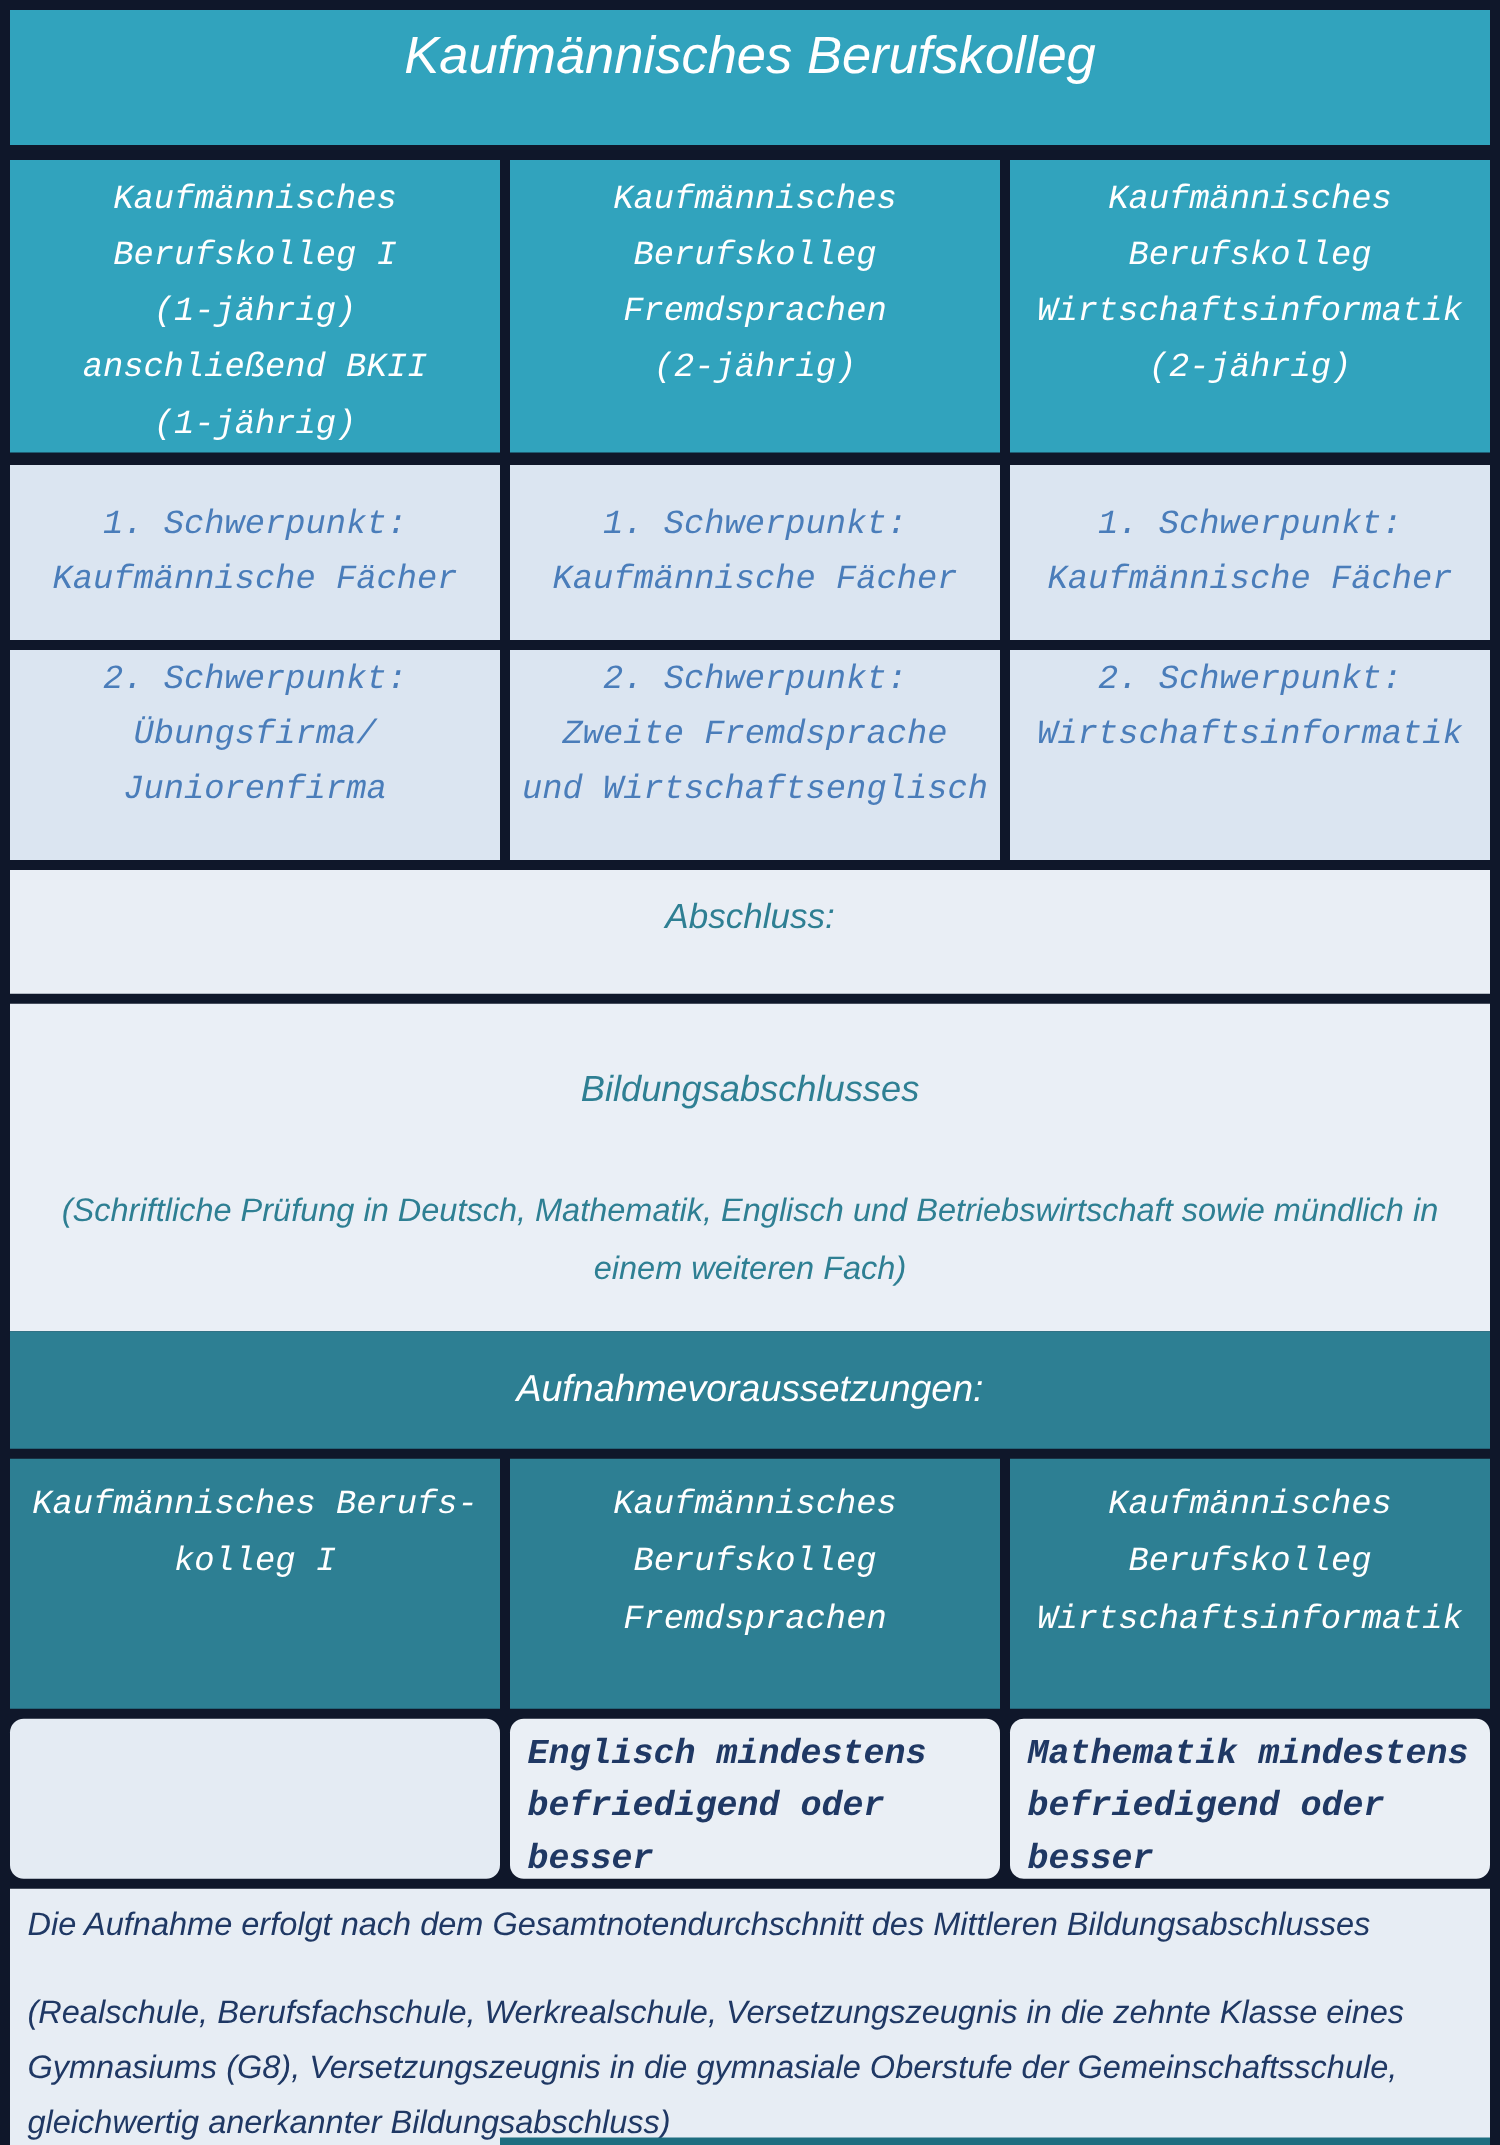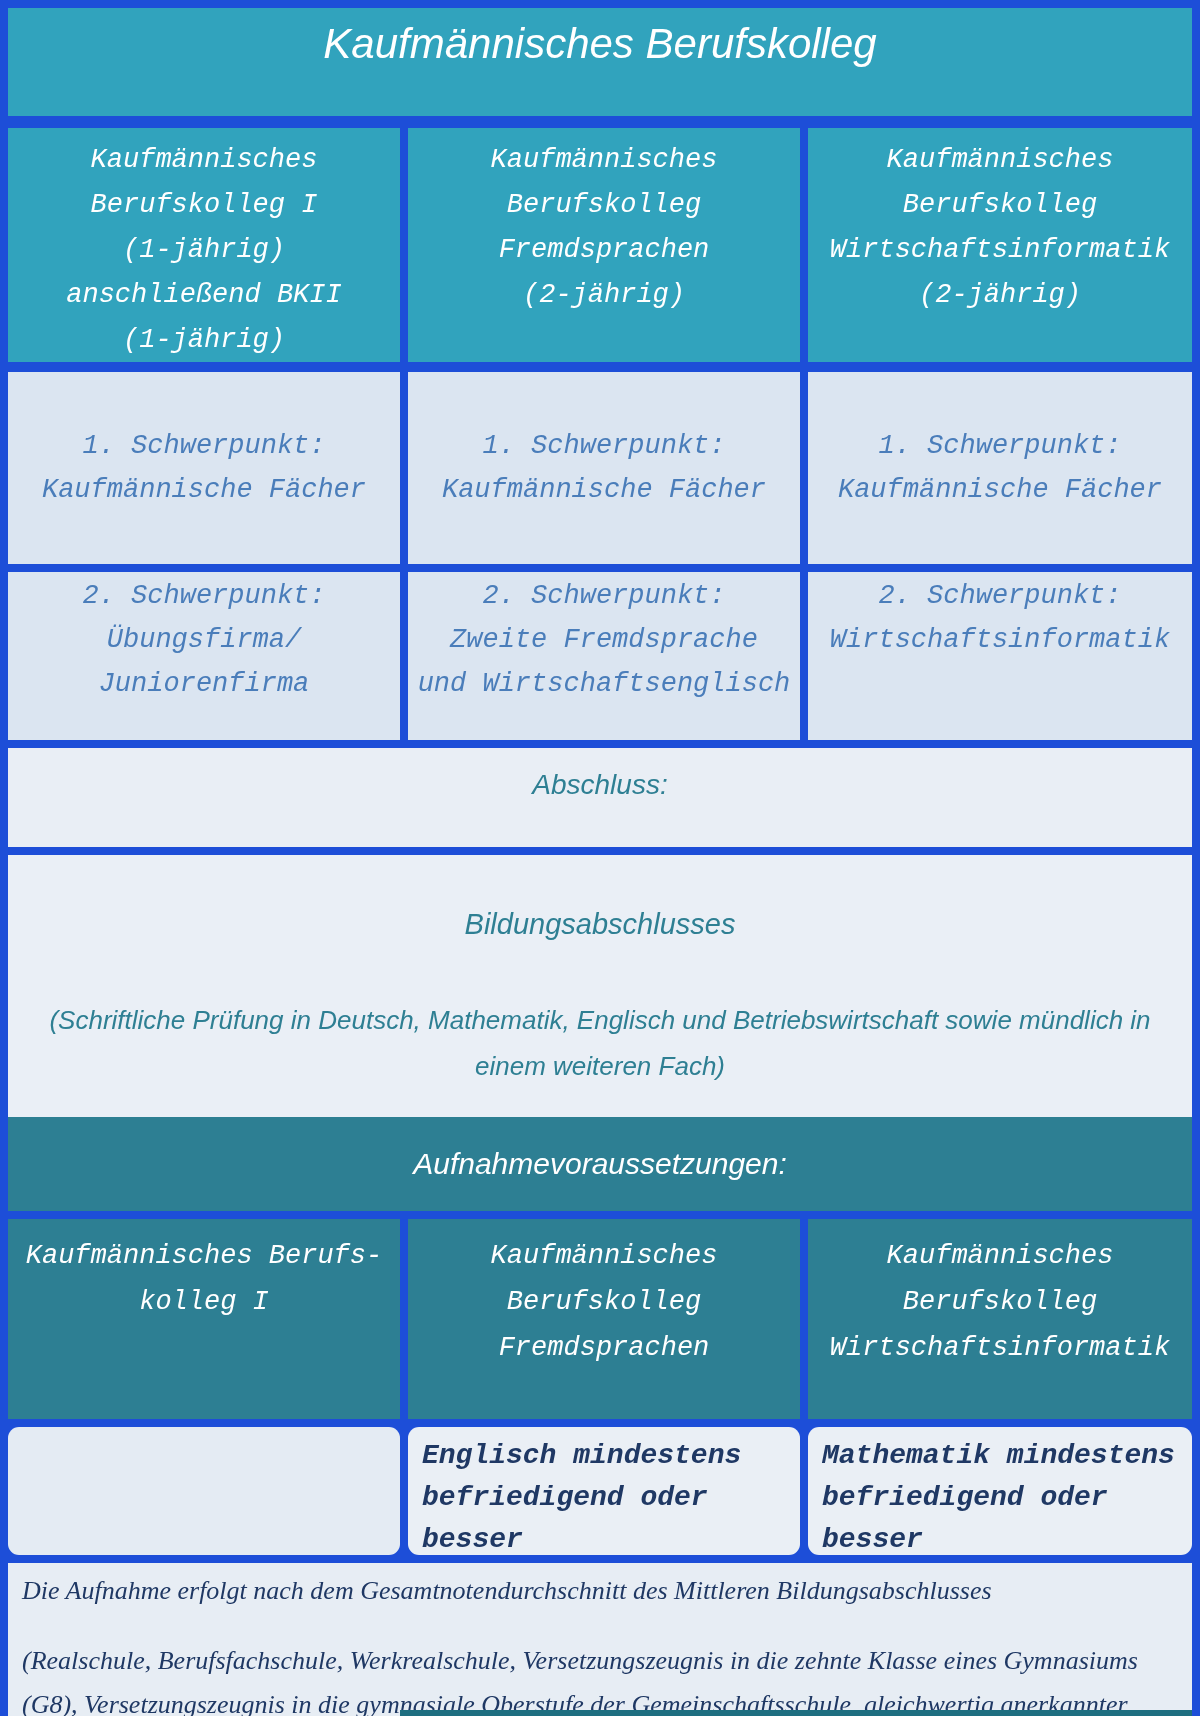--- a/index.html
+++ b/index.html
@@ -1,30 +1,30 @@
 <!DOCTYPE html>
 <html lang="de"><head>
 <meta charset="utf-8">
 <style>
   html,body{margin:0;padding:0;background:#ffffff;}
   body{width:1200px;height:1716px;font-family:"Liberation Sans", sans-serif;font-style:italic;}
   *{box-sizing:border-box;}
-  .page{position:relative;width:1200px;height:1716px;padding:8px;background:#1d4ed8;overflow:hidden;}
+  .page{position:relative;width:1200px;height:1716px;padding:8px;background:#0f172a;overflow:hidden;}
 
   .hdr{height:108px;background:#31a3bd;color:#ffffff;text-align:center;
        font-size:42px;line-height:52px;padding-top:10px;margin-bottom:12px;}
 
   .cols{display:flex;gap:8px;}
   .c1{width:392px;} .c2{width:392px;} .c3{flex:1;}
   .cell{white-space:pre-line;text-align:center;font-family:Liberation Mono, monospace;}
 
   .r-head{height:234px;margin-bottom:10px;}
   .r-head .cell{background:#31a3bd;color:#ffffff;font-size:27px;line-height:45px;padding-top:10px;}
 
-  .r-f1{height:192px;margin-bottom:8px;}
+  .r-f1{height:140px;margin-bottom:8px;}
   .r-f1 .cell{background:#dbe5f1;color:#4a7dba;font-size:27px;line-height:44px;
               display:flex;flex-direction:column;justify-content:center;}
 
   .r-f2{height:168px;margin-bottom:8px;}
   .r-f2 .cell{background:#dbe5f1;color:#4a7dba;font-size:27px;line-height:44px;padding-top:2px;}
 
   .band-abschluss{height:99px;background:#e9eef5;color:#2e7f93;font-size:28px;line-height:34px;
                   text-align:center;padding-top:20px;margin-bottom:8px;}
 
   .fhr{height:262px;background:#eaeff6;text-align:center;padding:52px 18px 0 18px;}
@@ -38,21 +38,21 @@
   .r-adm .cell{background:#2d7f93;color:#ffffff;font-size:27px;line-height:46px;padding-top:14px;}
 
   .r-req{height:128px;margin-bottom:8px;}
   .r-req .cell{font-size:28px;line-height:42px;font-weight:bold;color:#1f3864;
                text-align:left;padding:8px 0 0 14px;border-radius:11px;}
   .r-req .req-empty{background:#e4ebf3;}
   .r-req .req{background:#eaeff5;}
 
   .bottom{height:220px;background:#e7edf4;color:#1f3864;font-size:26px;line-height:44px;
           padding:6px 16px 0 14px;text-align:left;}
-  .bottom p{margin:0 0 26px 0;font-family:Liberation Serif, serif;}
+  .bottom p{margin:0 0 26px 0;}
 
   .bottom-sliver{position:absolute;left:400px;right:8px;bottom:0;height:6px;background:#1e6e80;}
 </style>
 </head>
 <body>
 
 <div class="page">
 
   <div class="hdr">
     <span>Kaufmännisches Berufskolleg</span>

